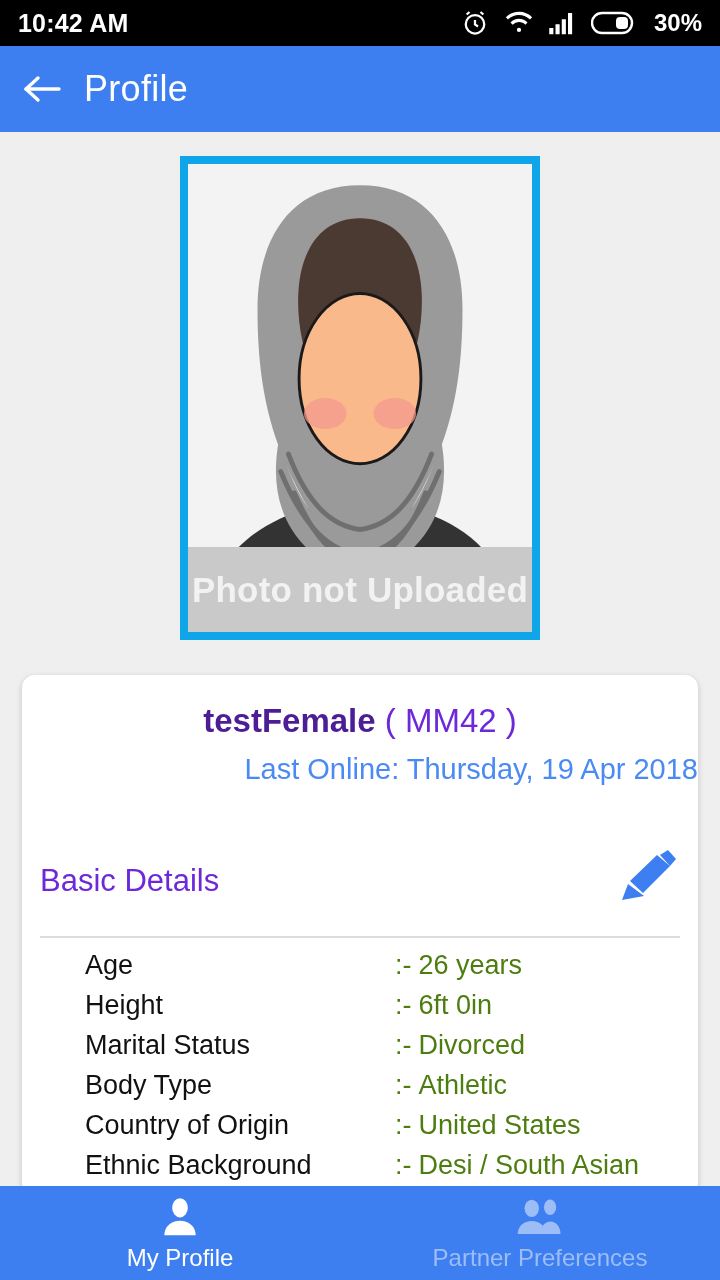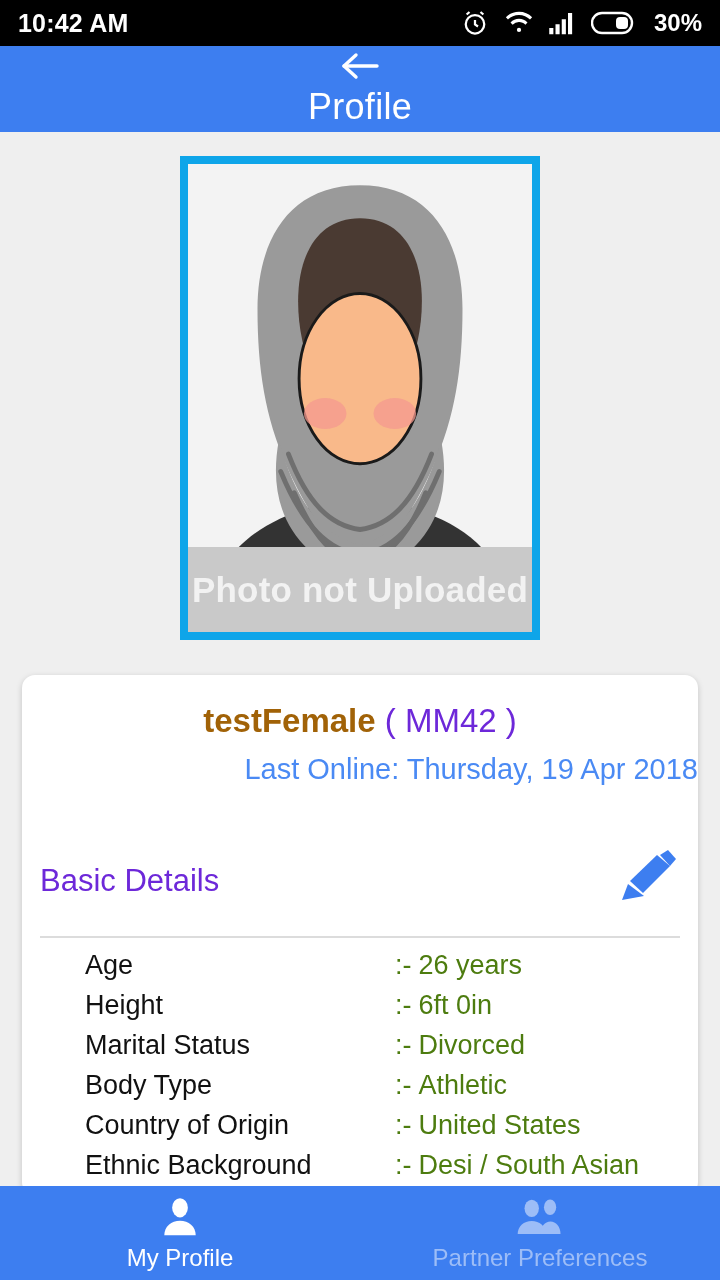--- a/index.html
+++ b/index.html
@@ -19,21 +19,21 @@
     padding:0 18px;
   }
   .status-time { font-size:25px; font-weight:bold; letter-spacing:.2px; }
   .status-icons { display:flex; align-items:center; gap:13px; }
   .battery-pct { font-size:24px; font-weight:bold; margin-left:4px; }
 
   
   .appbar {
     position:absolute; top:46px; left:0; width:720px; height:86px;
     background:#3d7ef0;
-    display:flex; align-items:center;flex-direction:column;
+    display:flex; align-items:center;
   }
   .back-btn { width:84px; display:flex; align-items:center; justify-content:center; }
   .appbar-title {
     color:#fff; font-size:36px; font-weight:500; letter-spacing:.3px;
   }
 
   
   .photo-wrap {
     position:absolute; top:132px; left:0; width:720px; height:543px;
     background:#efefef;
@@ -65,21 +65,21 @@
   .card {
     position:absolute; left:22px; top:675px; width:676px; height:520px;
     background:#fff; border-radius:13px;
     box-shadow:0 2px 6px rgba(0,0,0,.18);
     overflow:hidden;
   }
   .name-line {
     text-align:center; margin-top:26px;
     font-size:33px; line-height:1.2;
   }
-  .name-main { color:#a16207; font-weight:bold; }
+  .name-main { color:#4c1d95; font-weight:bold; }
   .name-id { color:#6d28d9; }
   .lastonline {
     text-align:right; margin-top:12px;
     font-size:29px; color:#4a8af4;
   }
   .section-head {
     display:flex; align-items:center; justify-content:space-between;
     margin:62px 18px 0 18px;
   }
   .section-title { color:#6d28d9; font-size:31px; }

